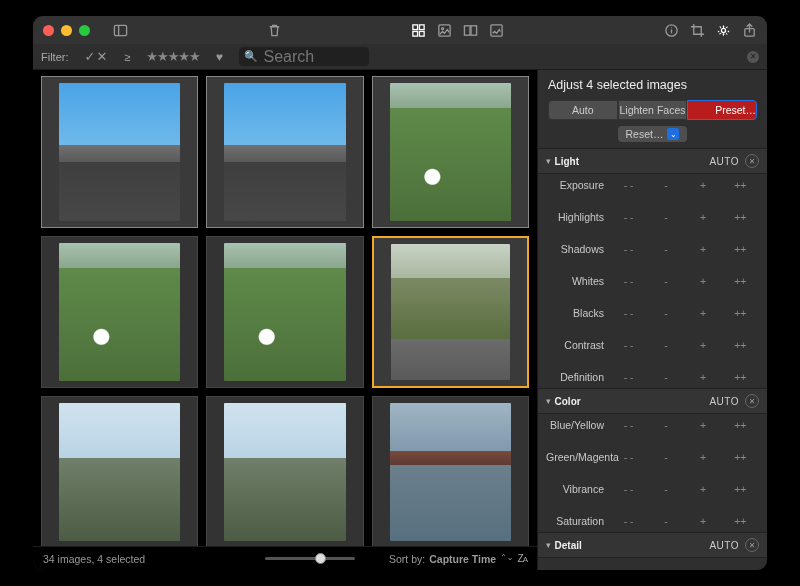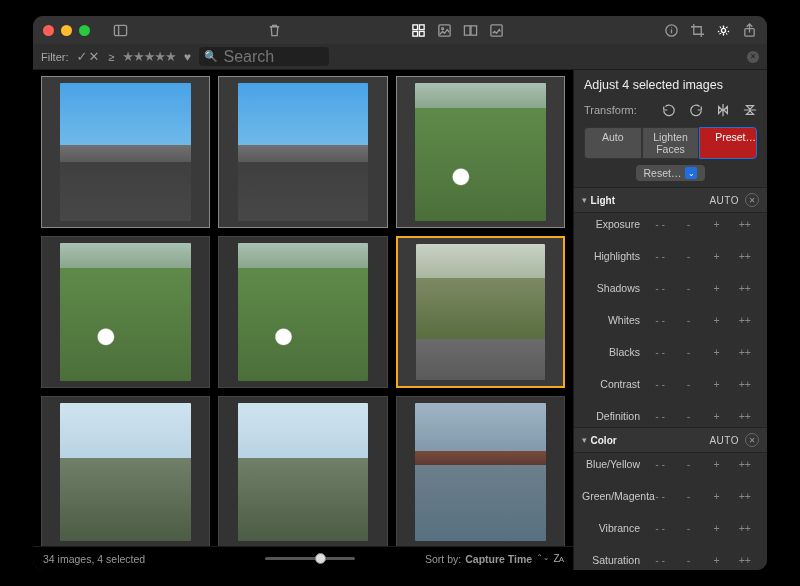--- a/index.html
+++ b/index.html
@@ -21,21 +21,21 @@
   .tb-icon { width: 16px; height: 16px; display: inline-flex; align-items: center; justify-content: center; color: #999; }
   .tb-icon svg { width: 15px; height: 15px; stroke: currentColor; fill: none; stroke-width: 1.4; }
   .tb-icon.active { color: #fff; }
   .tb-group { display: flex; gap: 10px; }
   .tb-left { margin-left: 14px; }
   .tb-trash { margin-left: 130px; }
   .tb-center { margin-left: 120px; }
   .tb-right { margin-left: auto; }
   
   .filterbar {
-    height: 26px; display: flex; align-items: center; padding: 0 8px; gap: 8px;
+    height: 26px; display: flex; align-items: center; padding: 0 8px; gap: 16px;
     background: #2e2e2e; font-size: 11px; color: #aaa; flex-shrink: 0;
     border-bottom: 1px solid #1c1c1c;
   }
   .filterbar .stars { letter-spacing: -1px; font-size: 13px; color: #888; }
   .filterbar .heart { font-size: 12px; color: #999; }
   .searchbox {
     display: flex; align-items: center; background: #202020; border-radius: 4px;
     height: 19px; padding: 0 6px; gap: 5px; width: 130px;
   }
   .searchbox input {
@@ -81,21 +81,21 @@
   .browser-footer {
     height: 24px; display: flex; align-items: center; padding: 0 10px; gap: 10px;
     font-size: 10.5px; color: #999; border-top: 1px solid #1c1c1c;
   }
   .slider { flex:0 0 90px; height: 3px; background:#555; border-radius:2px; position:relative; margin-left: 110px;}
   .slider .knob { position:absolute; left:55%; top:-4px; width:11px;height:11px;border-radius:50%;background:#ddd;border:1px solid #888;}
   .sort { margin-left:auto; display:flex; gap:4px; }
   .az { font-size:10px; color:#aaa; letter-spacing:-1px;}
   
   .panel {
-    width: 194px; background: #2f2f2f; border-left:1px solid #1a1a1a;
+    width: 230px; background: #2f2f2f; border-left:1px solid #1a1a1a;
     display:flex; flex-direction:column; font-size:11px; color:#ccc; overflow: hidden;
   }
   .panel-head { padding: 8px 10px 6px; font-size:12.5px; font-weight:500; color:#eee; }
   .transform-row { display:flex; align-items:center; gap:10px; padding: 4px 10px 8px; }
   .transform-row .lbl { color:#aaa; }
   .xform-icons { display:flex; gap:12px; margin-left:auto;}
   .xform-icons span { width:15px;height:15px;display:inline-flex;align-items:center;justify-content:center;color:#bbb;}
   .pillbar { display:flex; gap:0; padding: 2px 10px; }
   .pill {
     flex:1; background:#4e4e4e; font-size:10.5px; text-align:center; padding:3px 0;
@@ -262,47 +262,20 @@
           <span style="font-weight:600">Capture Time</span>
           <span style="font-size:8px;">⌃⌄</span>
           <span class="az">Z<span style="font-size:8px;">A</span></span>
         </div>
       </div>
     </div>
 
     <div class="panel">
       <div class="panel-head">Adjust 4 selected images</div>
 
-      <div class="transform-row">
-        <span class="lbl">Transform:</span>
-        <div class="xform-icons">
-          <span>
-              <svg width="14" height="14" viewBox="0 0 16 16" fill="none" stroke="#bbb" stroke-width="1.4">
-                <path d="M4 4a6 6 0 1 1-2 5"></path>
-                <path d="M2 4v4h4"></path>
-              </svg>
-            </span>
-          <span>
-              <svg width="14" height="14" viewBox="0 0 16 16" fill="none" stroke="#bbb" stroke-width="1.4">
-                <path d="M12 4a6 6 0 1 0 2 5"></path>
-                <path d="M14 4v4h-4"></path>
-              </svg>
-            </span>
-          <span>
-              <svg width="14" height="14" viewBox="0 0 16 16" fill="none" stroke="#bbb" stroke-width="1.4">
-                <path d="M8 1v14M3 4v8l4-4zM13 4v8l-4-4z"></path>
-              </svg>
-            </span>
-          <span>
-              <svg width="14" height="14" viewBox="0 0 16 16" fill="none" stroke="#bbb" stroke-width="1.4">
-                <path d="M1 8h14M4 3h8l-4 4zM4 13h8l-4-4z"></path>
-              </svg>
-            </span>
-        </div>
-      </div>
 
       <div class="pillbar">
         <div class="pill">Auto</div>
         <div class="pill">Lighten Faces</div>
         <div class="pill blue">Preset…</div>
       </div>
       <div class="resetrow">
         <div class="resetbtn">
           <span>Reset…</span>
           <span class="chev">⌄</span>

